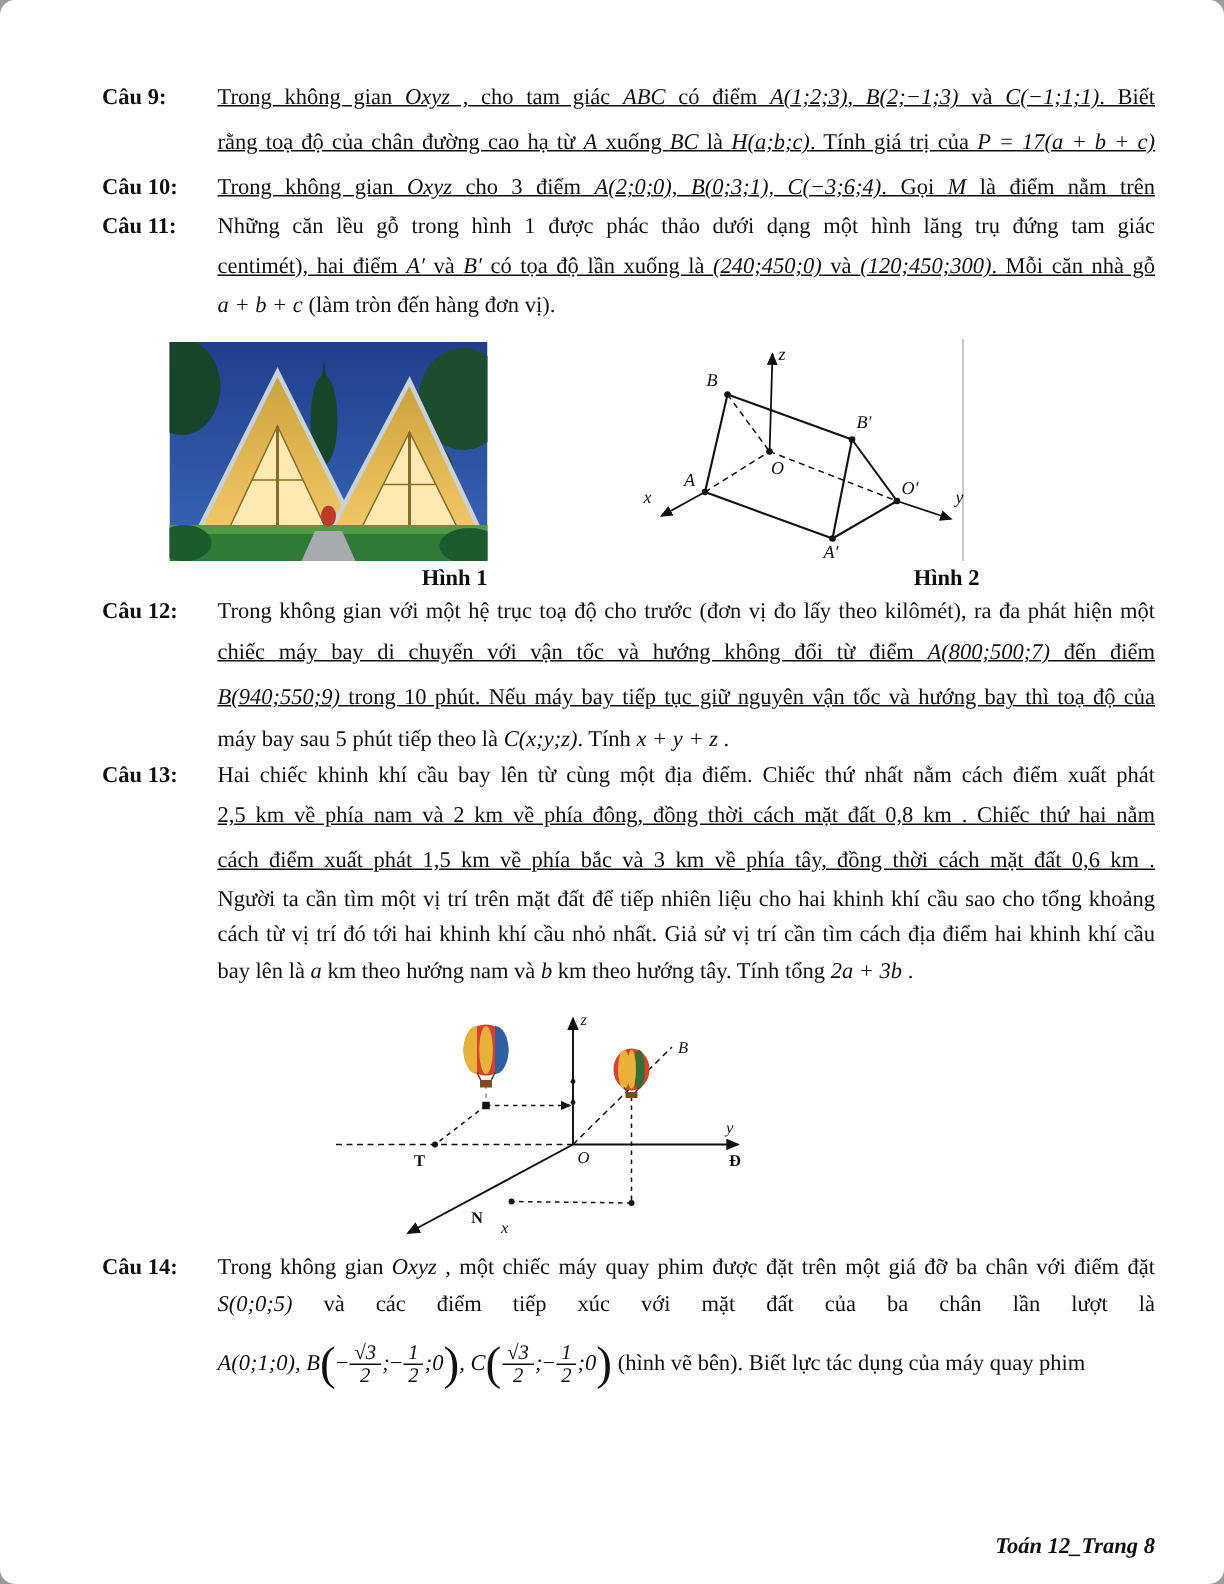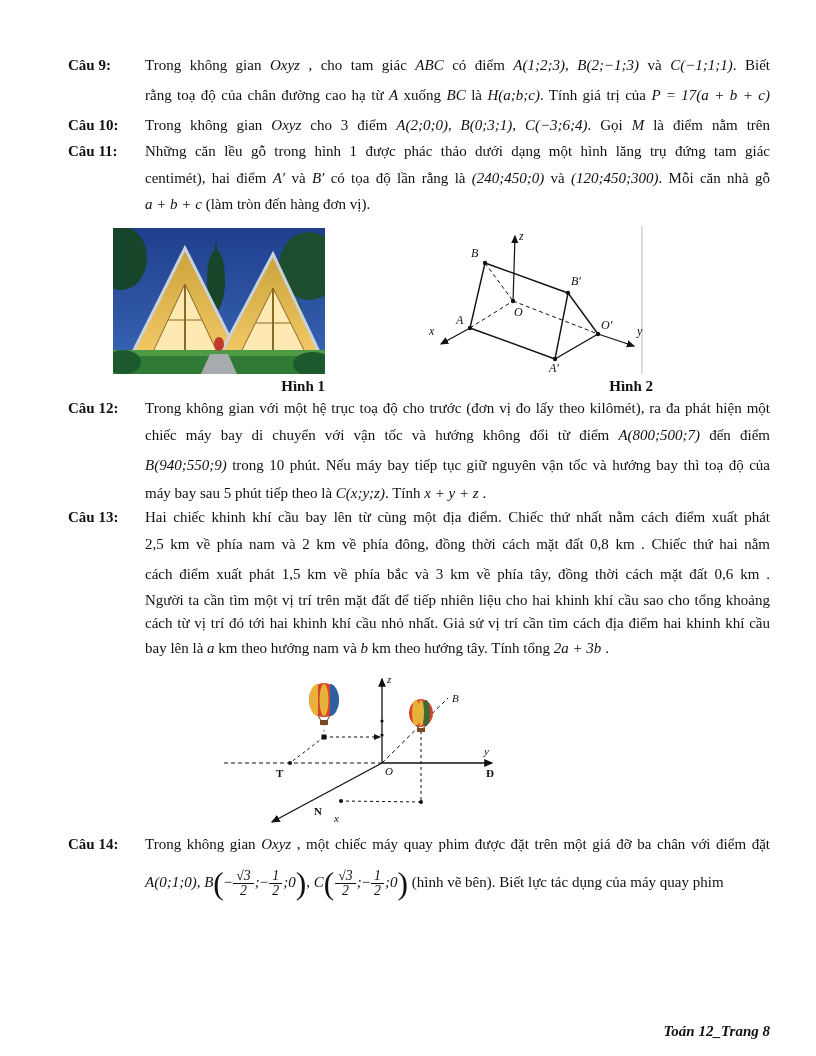--- a/index.html
+++ b/index.html
@@ -1,28 +1,29 @@
 <!DOCTYPE html>
 <html><head>
 <meta charset="utf-8">
 <style>
   html,body{margin:0;padding:0;background:#9a9a9a;}
   .page{
     width:816px;height:1056px;background:#ffffff;margin:0 auto;position:relative;
     box-sizing:border-box;padding:50px 46px 0 68px;
     font-family:"Liberation Serif","DejaVu Serif",serif;font-size:15px;color:#101010;
     overflow:hidden;
+    border-radius:10px;
   }
   .q{display:grid;grid-template-columns:77px 1fr;}
   .qlabel{font-weight:bold;white-space:nowrap;}
   .q.tallfirst .qlabel{line-height:30px;}
   .q .qlabel{line-height:23px;}
   .line{display:block;}
   .s{line-height:23px;}
-  .t{line-height:30px;}
+  .t{line-height:30px;text-decoration:underline;}
   .u{line-height:26px;}
   .x{line-height:52px;}
   .just{text-align:justify;text-align-last:justify;}
   .mi{font-style:italic;}
   .frac{display:inline-flex;flex-direction:column;text-align:center;vertical-align:middle;
         line-height:1.05;font-style:italic;font-size:0.92em;margin:0 1px;}
   .fnum{border-bottom:1px solid #101010;padding:0 3px;}
   .fden{padding:0 3px;}
   .bp{font-size:2.1em;font-weight:300;vertical-align:middle;line-height:0;font-style:normal;}
   .figrow{display:flex;align-items:flex-start;margin:8px 0 2px 45px;}
@@ -51,21 +52,21 @@
     <div class="qlabel">Câu 10:</div>
     <div class="qbody">
       <div class="line t just"><span>Trong không gian </span><span class="mi">Oxyz</span><span> cho 3 điểm </span><span class="mi">A(2;0;0), B(0;3;1), C(−3;6;4)</span><span>. Gọi </span><span class="mi">M</span><span> là điểm nằm trên</span></div>
     </div>
   </section>
 
   <section class="q">
     <div class="qlabel">Câu 11:</div>
     <div class="qbody">
       <div class="line s just"><span>Những căn lều gỗ trong hình 1 được phác thảo dưới dạng một hình lăng trụ đứng tam giác</span></div>
-      <div class="line t just"><span>centimét), hai điểm </span><span class="mi">A′</span><span> và </span><span class="mi">B′</span><span> có tọa độ lần rằng là </span><span class="mi">(240;450;0)</span><span> và </span><span class="mi">(120;450;300)</span><span>. Mỗi căn nhà gỗ</span></div>
+      <div class="line t just"><span>centimét), hai điểm </span><span class="mi">A′</span><span> và </span><span class="mi">B′</span><span> có tọa độ lần xuống là </span><span class="mi">(240;450;0)</span><span> và </span><span class="mi">(120;450;300)</span><span>. Mỗi căn nhà gỗ</span></div>
       <div class="line s"><span class="mi">a + b + c</span><span> (làm tròn đến hàng đơn vị).</span></div>
     </div>
   </section>
 
   <div class="figrow">
     <div class="figcol1">
       <div class="figimg">
         <svg width="212" height="146" viewBox="0 0 212 146">
           <defs>
             <linearGradient id="sky" x1="0" y1="0" x2="0" y2="1">
@@ -252,20 +253,21 @@
         <text x="104" y="150" font-style="normal" font-weight="bold">N</text>
         <text x="124" y="157">x</text>
       </g>
     </svg>
   </div>
 
   <section class="q">
     <div class="qlabel">Câu 14:</div>
     <div class="qbody">
       <div class="line s just"><span>Trong không gian </span><span class="mi">Oxyz</span><span> , một chiếc máy quay phim được đặt trên một giá đỡ ba chân với điểm đặt</span></div>
+      <div class="line u just"><span class="mi">S(0;0;5)</span><span> và các điểm tiếp xúc với mặt đất của ba chân lần lượt là</span></div>
       <div class="line x"><span class="mi">A(0;1;0), B</span><span class="bp">(</span><span>−</span><span class="frac">
             <span class="fnum">√3</span>
             <span class="fden">2</span>
           </span><span class="mi">;</span><span>−</span><span class="frac">
             <span class="fnum">1</span>
             <span class="fden">2</span>
           </span><span class="mi">;0</span><span class="bp">)</span><span class="mi">, C</span><span class="bp">(</span><span class="frac">
             <span class="fnum">√3</span>
             <span class="fden">2</span>
           </span><span class="mi">;</span><span>−</span><span class="frac">

